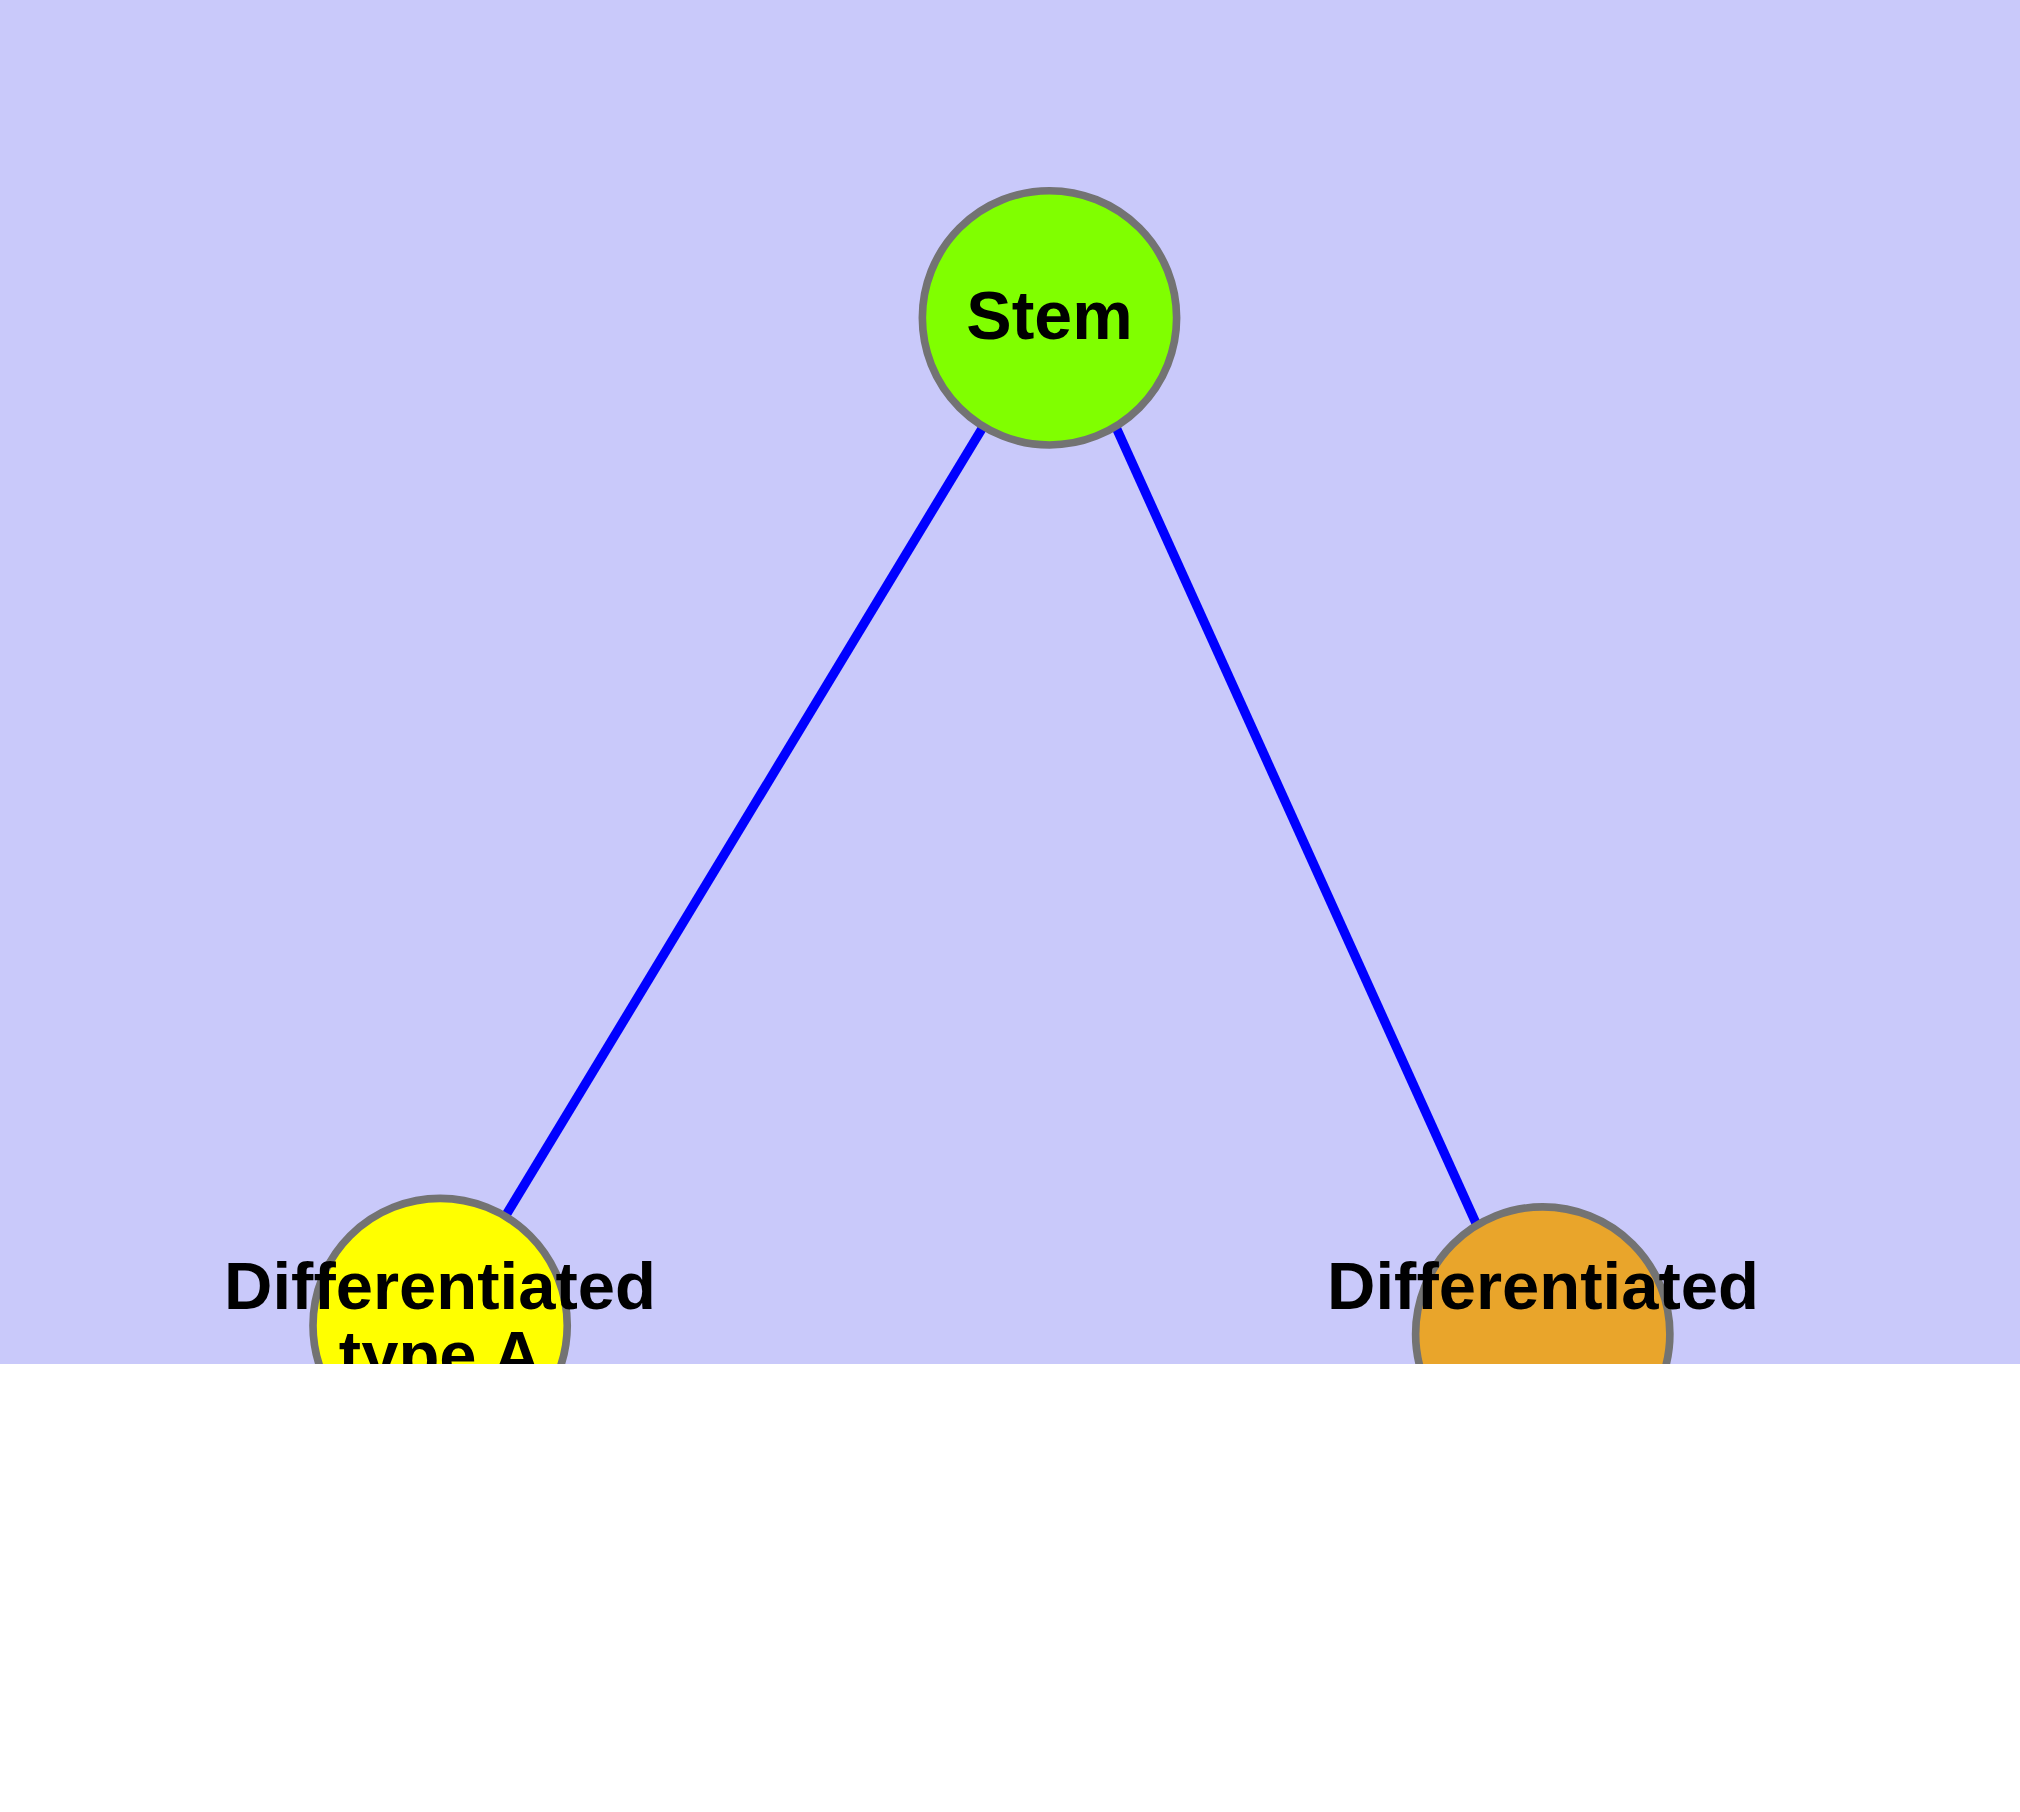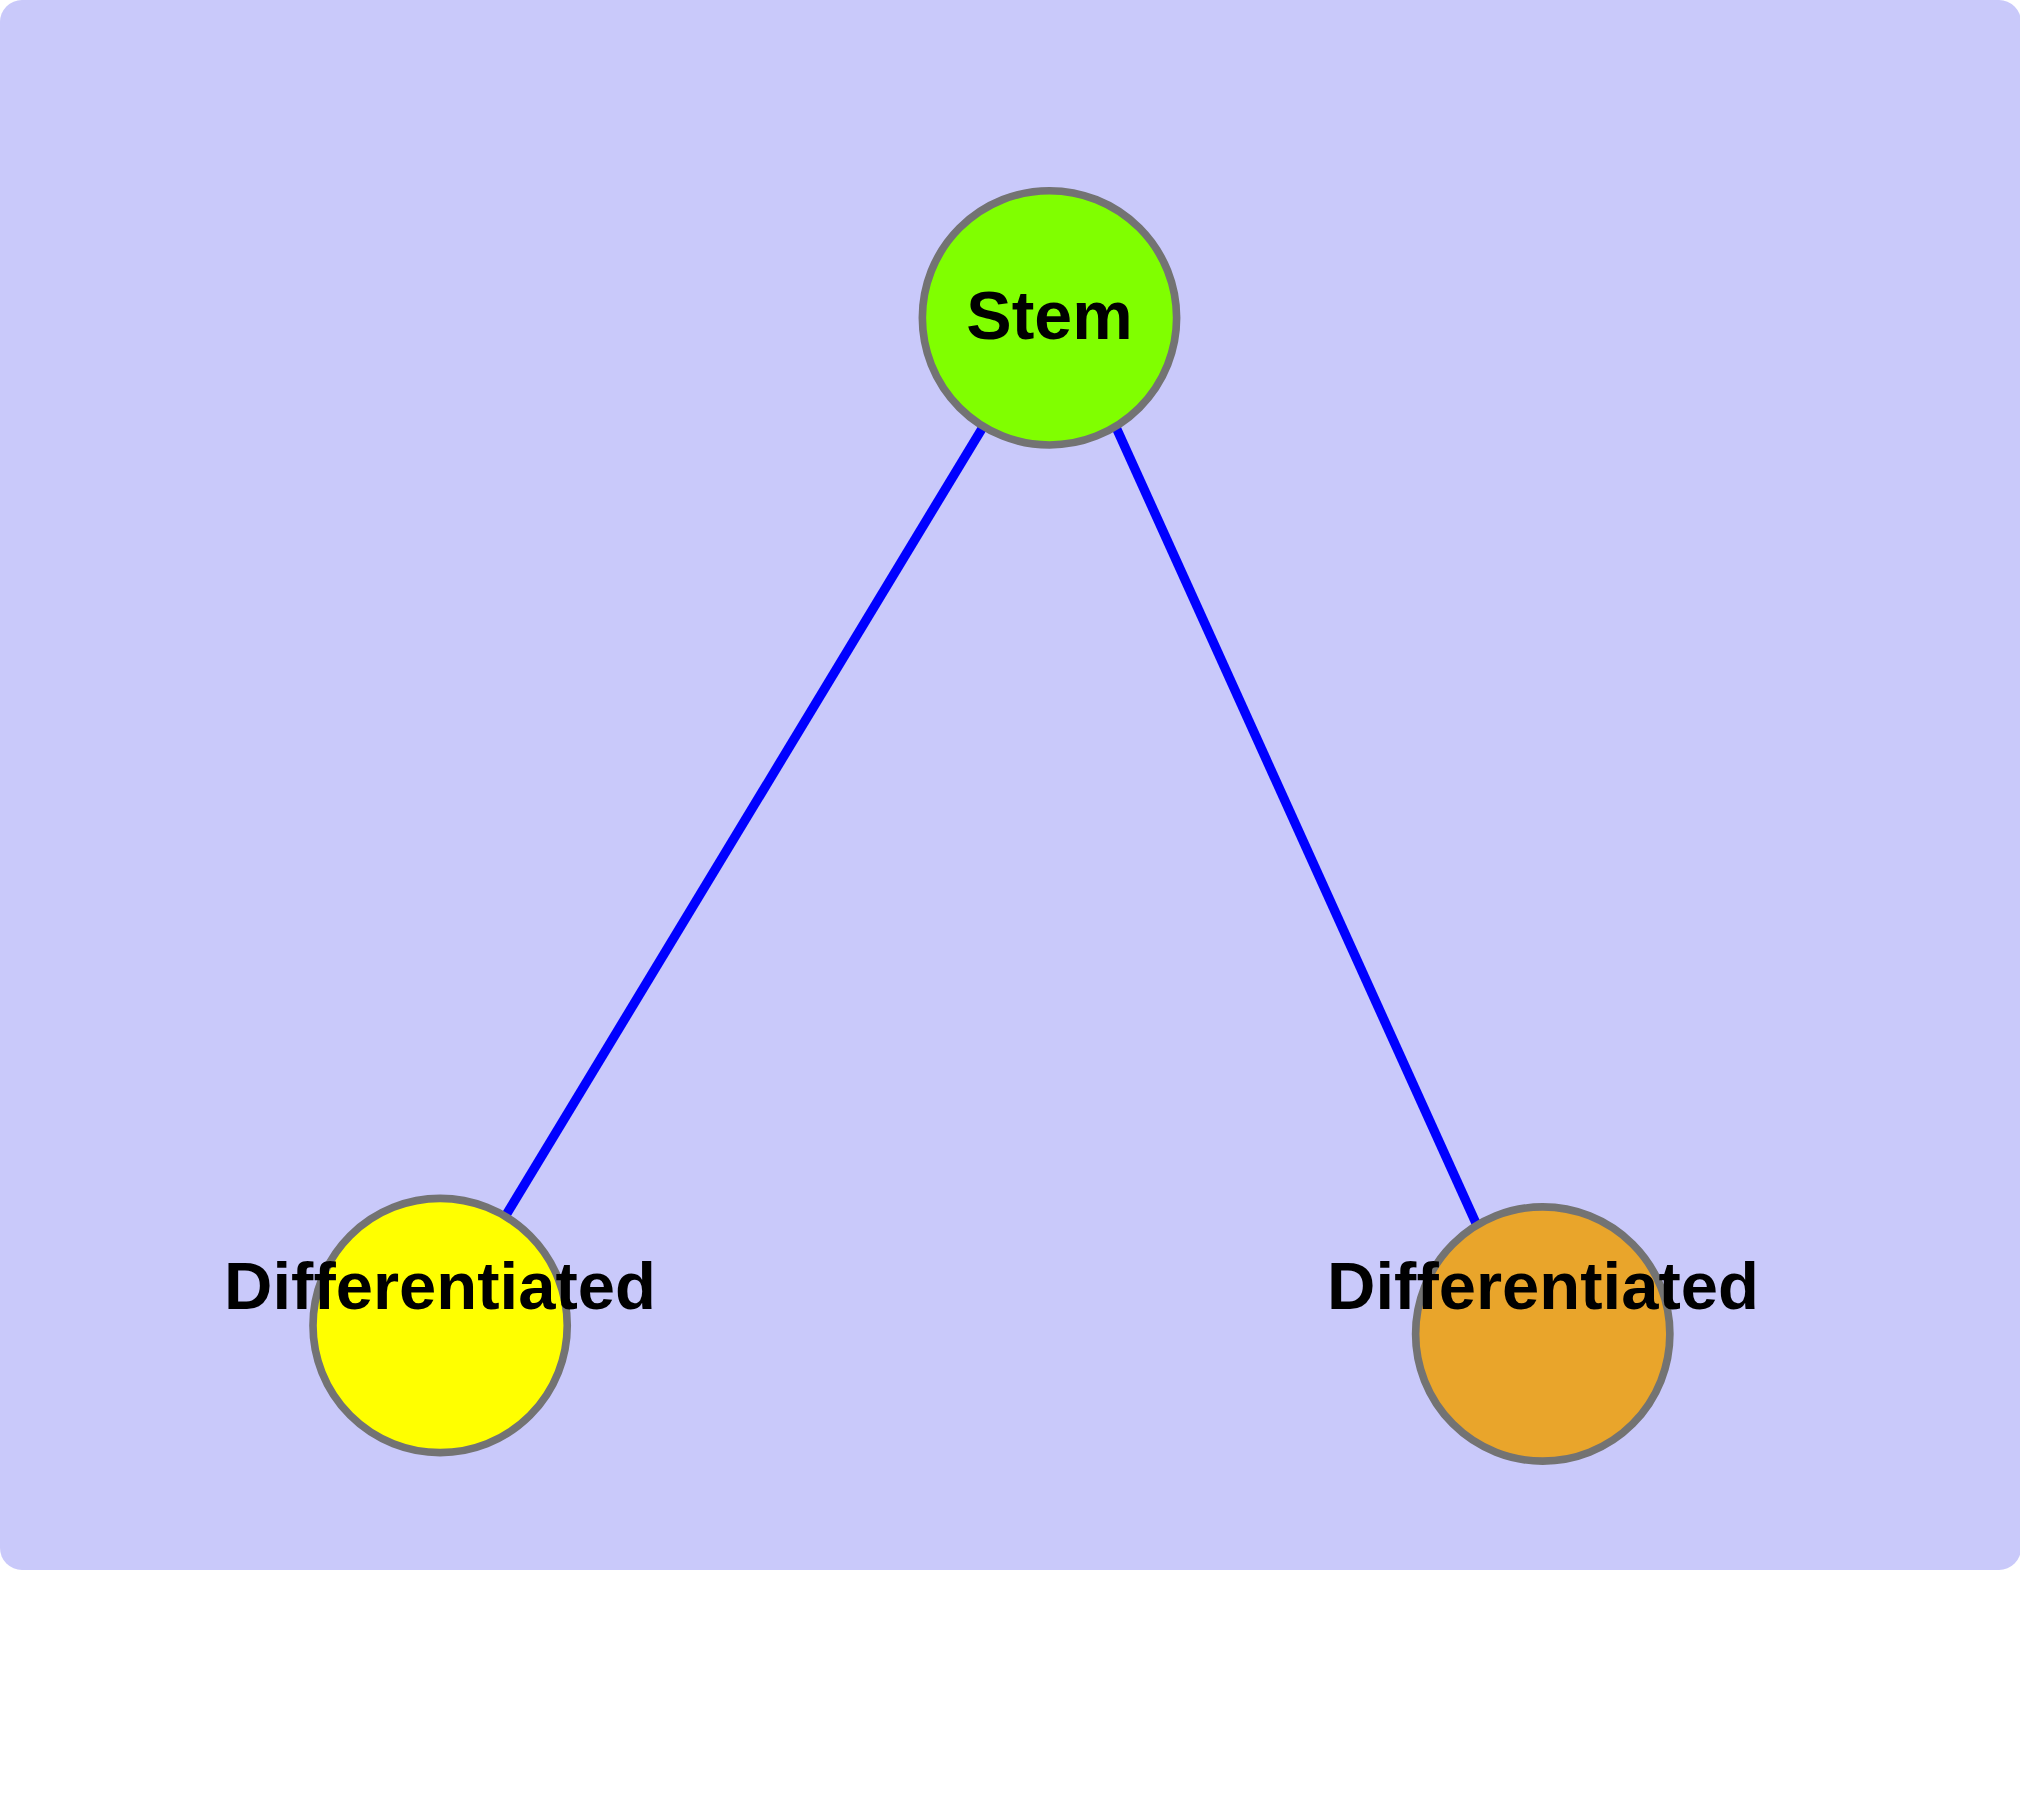--- a/index.html
+++ b/index.html
@@ -5,24 +5,23 @@
   html, body {
     margin: 0;
     padding: 0;
   }
   body {
     background: #ffffff;
   }
   #stage {
     position: relative;
     width: 2021px;
-    height: 1570px;
+    height: 1364px;
     overflow: hidden;
     font-family: "Liberation Sans", sans-serif;
-    border-radius: 22px;
   }
   #canvas-bg {
     position: absolute;
     left: 0;
     top: 0;
     width: 2021px;
     height: 1812px;
     background: #c9c9fa;
   }
   #graph-svg {
@@ -75,18 +74,18 @@
     </g>
     <g>
       <circle cx="1238" cy="375" r="150" fill="#80ff00" stroke="#737373" stroke-width="9"></circle>
       <circle cx="519" cy="1564" r="150" fill="#ffff00" stroke="#737373" stroke-width="9"></circle>
       <circle cx="1820" cy="1574" r="150" fill="#e9a52b" stroke="#737373" stroke-width="9"></circle>
     </g>
   </svg>
 
   <div class="node-label label-stem">Stem</div>
 
-  <div class="node-label label-a"><span>Differentiated</span><br></div>
+  <div class="node-label label-a"><span>Differentiated</span><br><span>type A</span></div>
 
   <div class="node-label label-b"><span>Differentiated</span><br></div>
 
 </div>
 
 
 </body></html>

